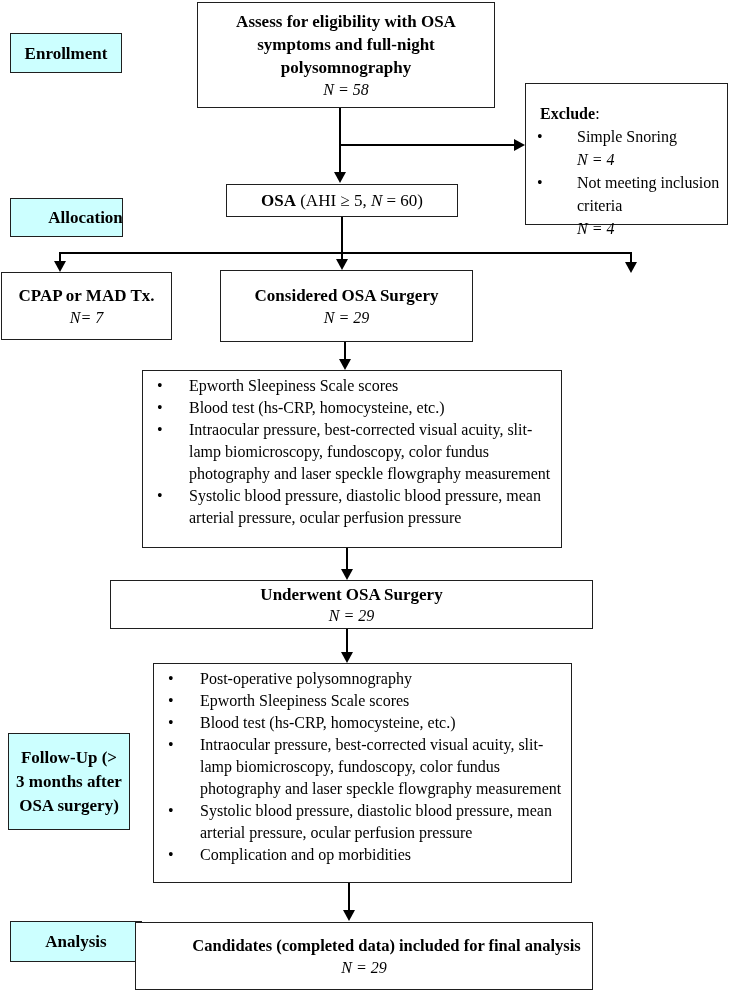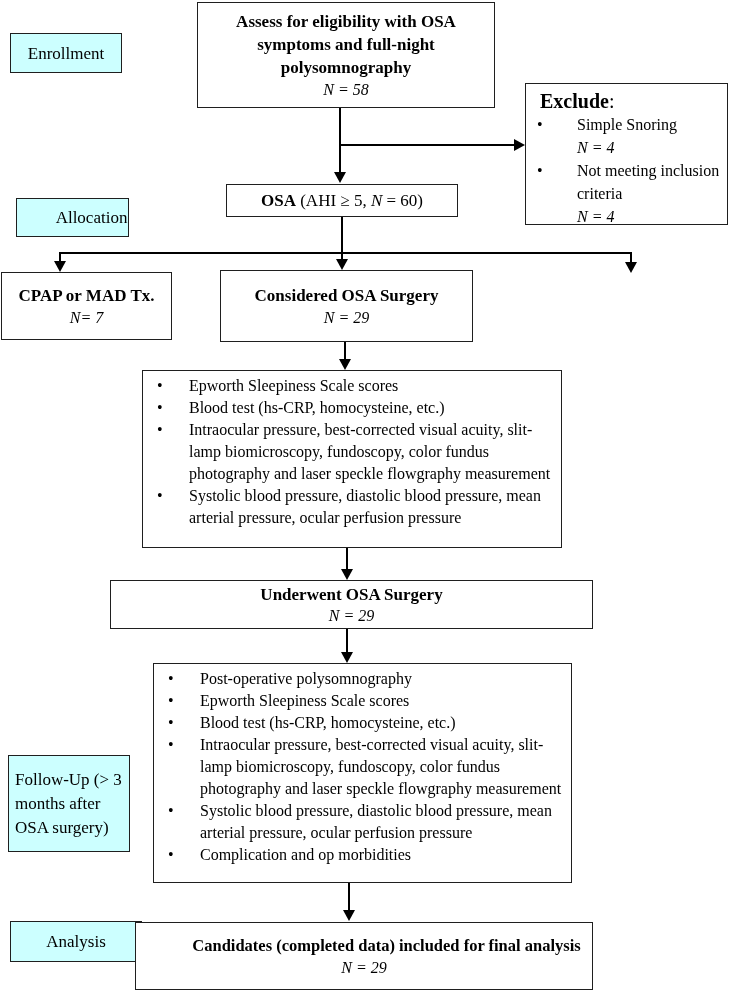--- a/index.html
+++ b/index.html
@@ -8,35 +8,35 @@
     font-family:"Liberation Serif","DejaVu Serif",serif; color:#000;
     overflow:hidden;
   }
   .box {
     position:absolute; background:#ffffff; border:1.5px solid #1f1f1f;
     box-sizing:border-box; text-align:center;
   }
   .stage {
     position:absolute; background:#ccffff; border:1.6px solid #1f1f1f;
     box-sizing:border-box; display:flex; align-items:center; justify-content:center;
-    font-weight:normal; font-size:17px; line-height:21px; text-align:left; padding:0 6px;
+    font-weight:bold; font-size:17px; line-height:21px; text-align:center; padding:0 6px;
   }
   .btitle { font-weight:bold; font-size:17px; line-height:23px; }
   .nline  { font-style:italic; font-size:16px; line-height:22px; }
   .vcenter { display:flex; flex-direction:column; align-items:center; justify-content:center; }
   .osa-line { font-size:17px; }
   .osa-line .b { font-weight:bold; }
   .osa-line em { font-style:italic; }
 
   ul.bullets { list-style:none; margin:0; padding:4px 8px 0 0; text-align:left; }
   ul.bullets li { position:relative; padding-left:46px; font-size:16px; line-height:22px; }
   ul.bullets li::before { content:"\2022"; position:absolute; left:14px; }
 
   .exclude-inner { text-align:left; padding-top:6px; }
-  .exclude-title { font-size:20px; line-height:23px; padding-left:14px; }
+  .exclude-title { font-size:16px; line-height:23px; padding-left:14px;margin-top:12px; }
   .exclude-title .b { font-weight:bold; }
   ul.exbullets { list-style:none; margin:0; padding:0 6px 0 0; text-align:left; }
   ul.exbullets li { position:relative; padding-left:51px; font-size:16px; line-height:23px; }
   ul.exbullets li::before { content:"\2022"; position:absolute; left:11px; }
   .nval { font-style:italic; }
 
   .vline { position:absolute; width:2px; background:#000; }
   .hline { position:absolute; height:2px; background:#000; }
   .ah-down { position:absolute; width:0; height:0;
     border-left:6px solid transparent; border-right:6px solid transparent;
@@ -46,24 +46,24 @@
     border-left:11px solid #000; }
 </style>
 </head>
 <body>
 
 <div class="canvas">
 
   <div class="stage" style="left:10px; top:33px; width:112px; height:40px;">
     <span>Enrollment</span>
   </div>
-  <div class="stage" style="left:16px; top:198px; width:113px; height:39px;padding-left:44px;">
+  <div class="stage" style="left:10px; top:198px; width:113px; height:39px;padding-left:44px;">
     <span>Allocation</span>
   </div>
-  <div class="stage" style="left:8px; top:755px; width:122px; height:97px; line-height:24px;">
+  <div class="stage" style="left:8px; top:733px; width:122px; height:97px; line-height:24px;">
     <span>Follow-Up (&gt; 3 months after OSA surgery)</span>
   </div>
   <div class="stage" style="left:10px; top:921px; width:132px; height:41px;">
     <span>Analysis</span>
   </div>
 
   <div class="box vcenter" style="left:197px; top:2px; width:298px; height:106px; padding:0 8px;">
     <div class="btitle">Assess for eligibility with OSA symptoms and full-night polysomnography</div>
     <div class="nline">N = 58</div>
   </div>

